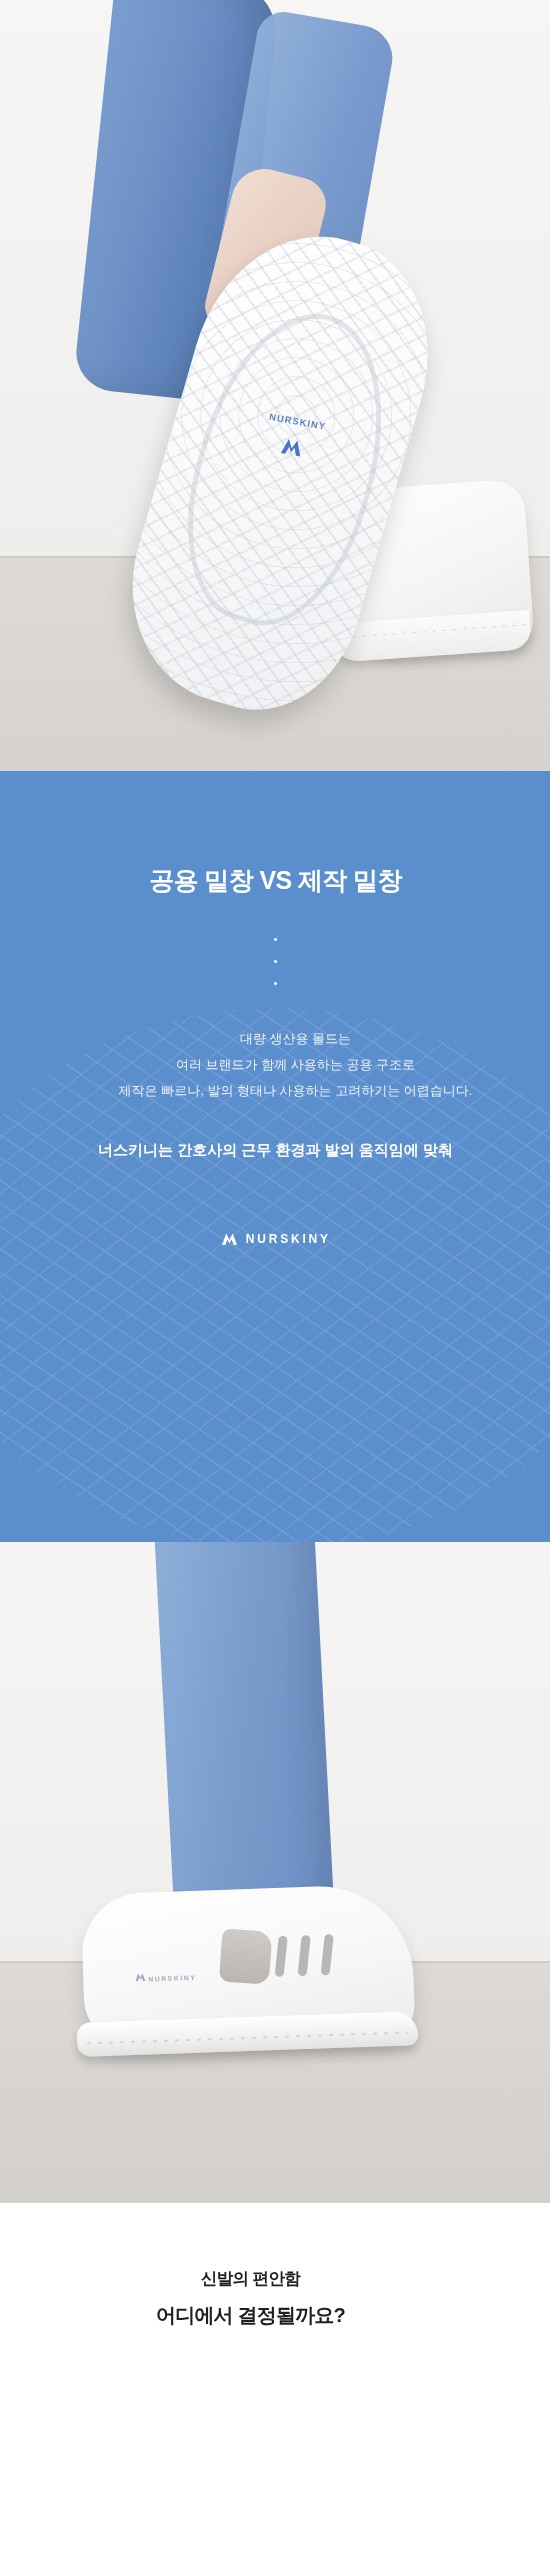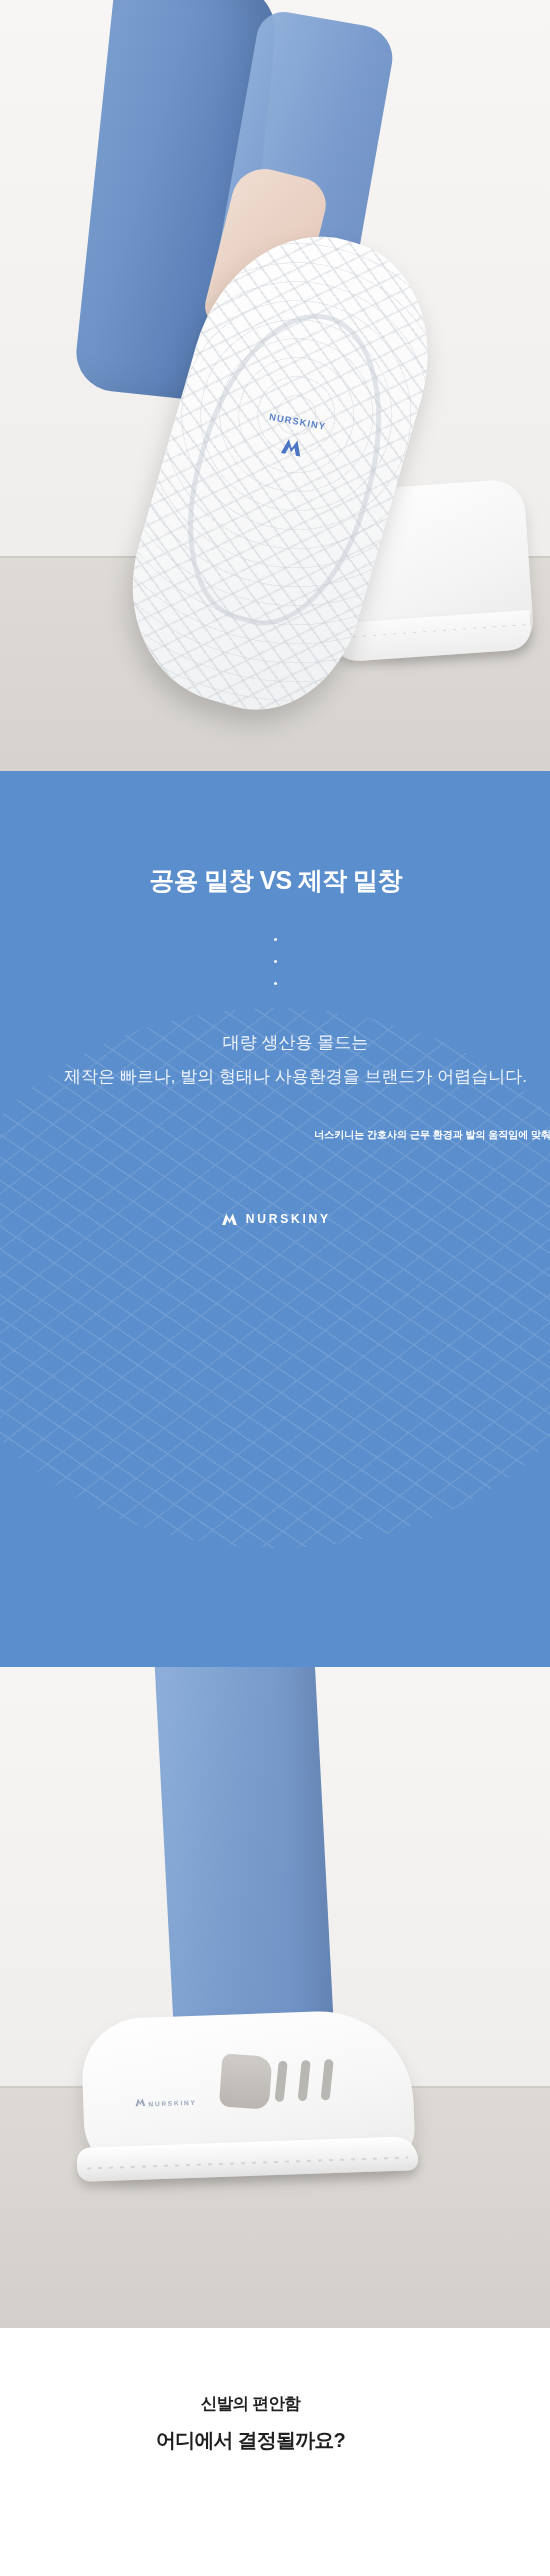--- a/index.html
+++ b/index.html
@@ -153,21 +153,21 @@
     position:absolute;
     left: 108px; top: 203px;
     width: 24px; height: 22px;
     transform: rotate(-6deg);
   }
 
   
   .blue-block {
     position: relative;
     width: 551px;
-    height: 896px;
+    height: 771px;
     background: #5b8ecd;
     overflow: hidden;
     color: #ffffff;
     text-align: center;
   }
   .blue-block .bg-texture {
     position: absolute;
     left: 50%; top: 237px;
     width: 688px; height: 540px;
     margin-left: -344px;
@@ -191,34 +191,33 @@
     line-height: 1.9;
   }
   .blue-block .dots span {
     display: block;
     font-size: 11.6px;
     color: #ffffff;
     opacity: .95;
   }
   .blue-block .body-copy {
     margin-top: 32px;
-    font-size: 17px;
+    font-size: 13px;
     line-height: 2.0;
     color: #eef3fa;
     font-weight: 300;
     padding-left: 40px;
   }
   .blue-block .body-copy p { margin: 0; }
   .blue-block .body-strong {
     margin-top: 31px;
-    font-size: 10px;
+    font-size: 15px;
     line-height: 2.0;
     font-weight: bold;
     color: #ffffff;
-    text-align: right;
   }
   .blue-block .body-strong p { margin: 0; }
   .blue-block .logo-wrap {
     margin-top: 66px;
     display: flex;
     align-items: center;
     justify-content: center;
     gap: 6.6px;
   }
   .blue-block .logo-text {
@@ -369,21 +368,22 @@
     <div class="bg-texture"></div>
     <div class="inner">
       <h2>공용 밑창 VS 제작 밑창</h2>
       <div class="dots">
         <span>•</span>
         <span>•</span>
         <span>•</span>
       </div>
       <div class="body-copy">
         <p>대량 생산용 몰드는</p>
-        <p>제작은 빠르나, 발의 형태나 사용환경을 브랜드가 어렵습니다.</p>
+        <p>여러 브랜드가 함께 사용하는 공용 구조로</p>
+        <p>제작은 빠르나, 발의 형태나 사용하는 고려하기는 어렵습니다.</p>
       </div>
       <div class="body-strong">
         <p>너스키니는 간호사의 근무 환경과 발의 움직임에 맞춰</p>
       </div>
       <div class="logo-wrap">
         <svg width="19" height="16.5" viewBox="0 0 44 40">
           <path d="M4 34 L14 6 L22 22 L30 6 L40 34 L32 34 L27 20 L22 30 L17 20 L12 34 Z" fill="#ffffff"></path>
         </svg>
         <span class="logo-text">NURSKINY</span>
       </div>

